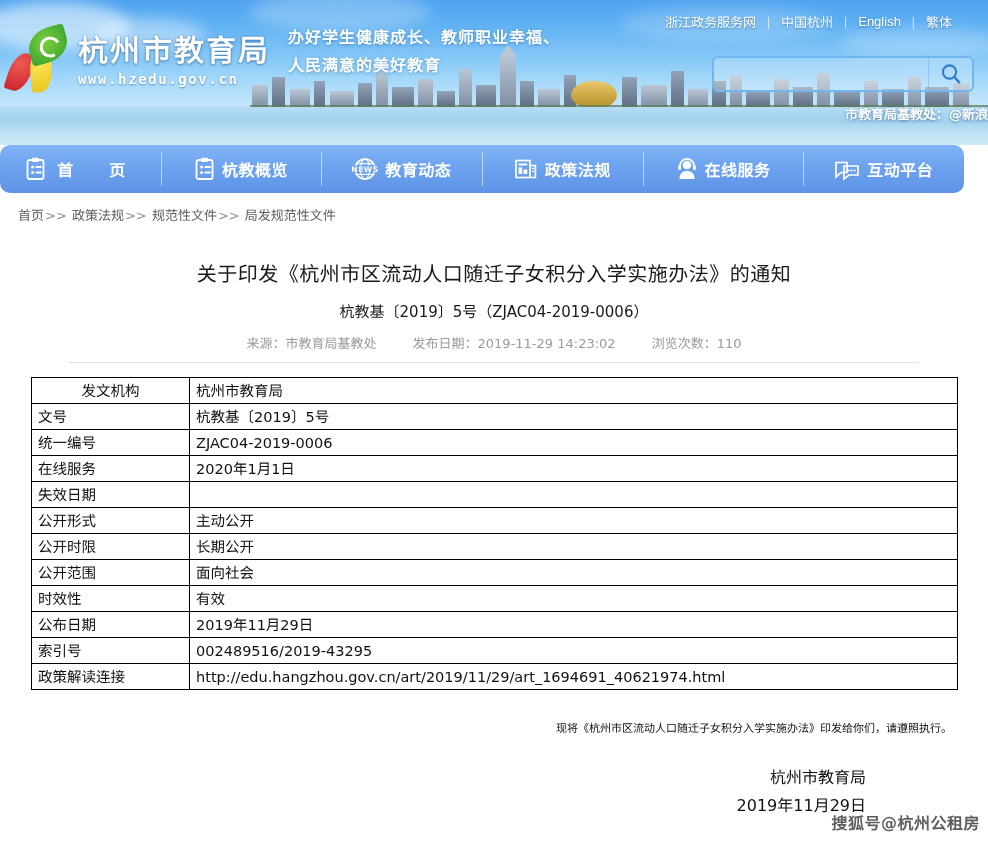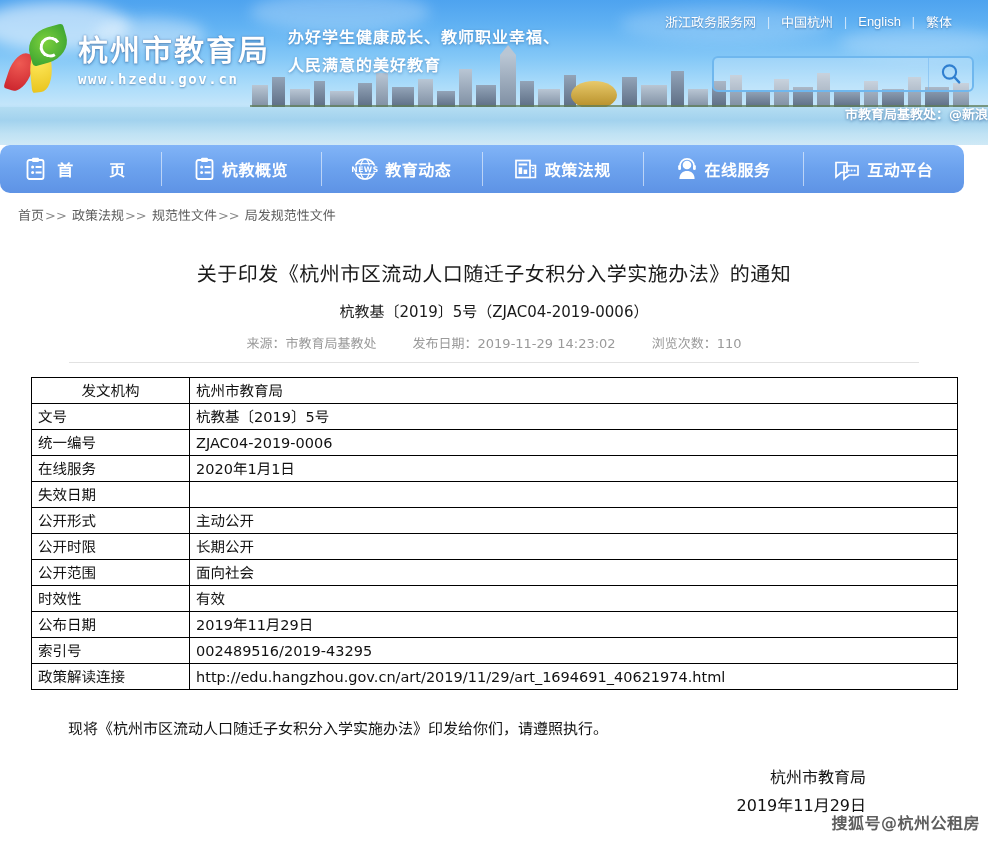--- a/index.html
+++ b/index.html
@@ -289,24 +289,25 @@
 
   
   .body-wrap { margin-top: 26px; padding: 0 22px 0 22px; position: relative; }
   .p-addressee {
     font-family: "DejaVu Sans", sans-serif;
     font-size: 16px; color: #111111;
     line-height: 26px;
   }
   .p-main {
     font-family: "DejaVu Sans", sans-serif;
-    font-size: 15px; color: #111111;
+    font-size: 11px; color: #111111;
     line-height: 26px;
     text-indent: 32px;
     margin-top: 8px;
+    text-align: right;
   }
   .signature {
     text-align: right;
     font-family: "DejaVu Sans", sans-serif;
     font-size: 16px; color: #111111;
     line-height: 28px;
     margin-top: 22px;
     padding-right: 86px;
   }
 

